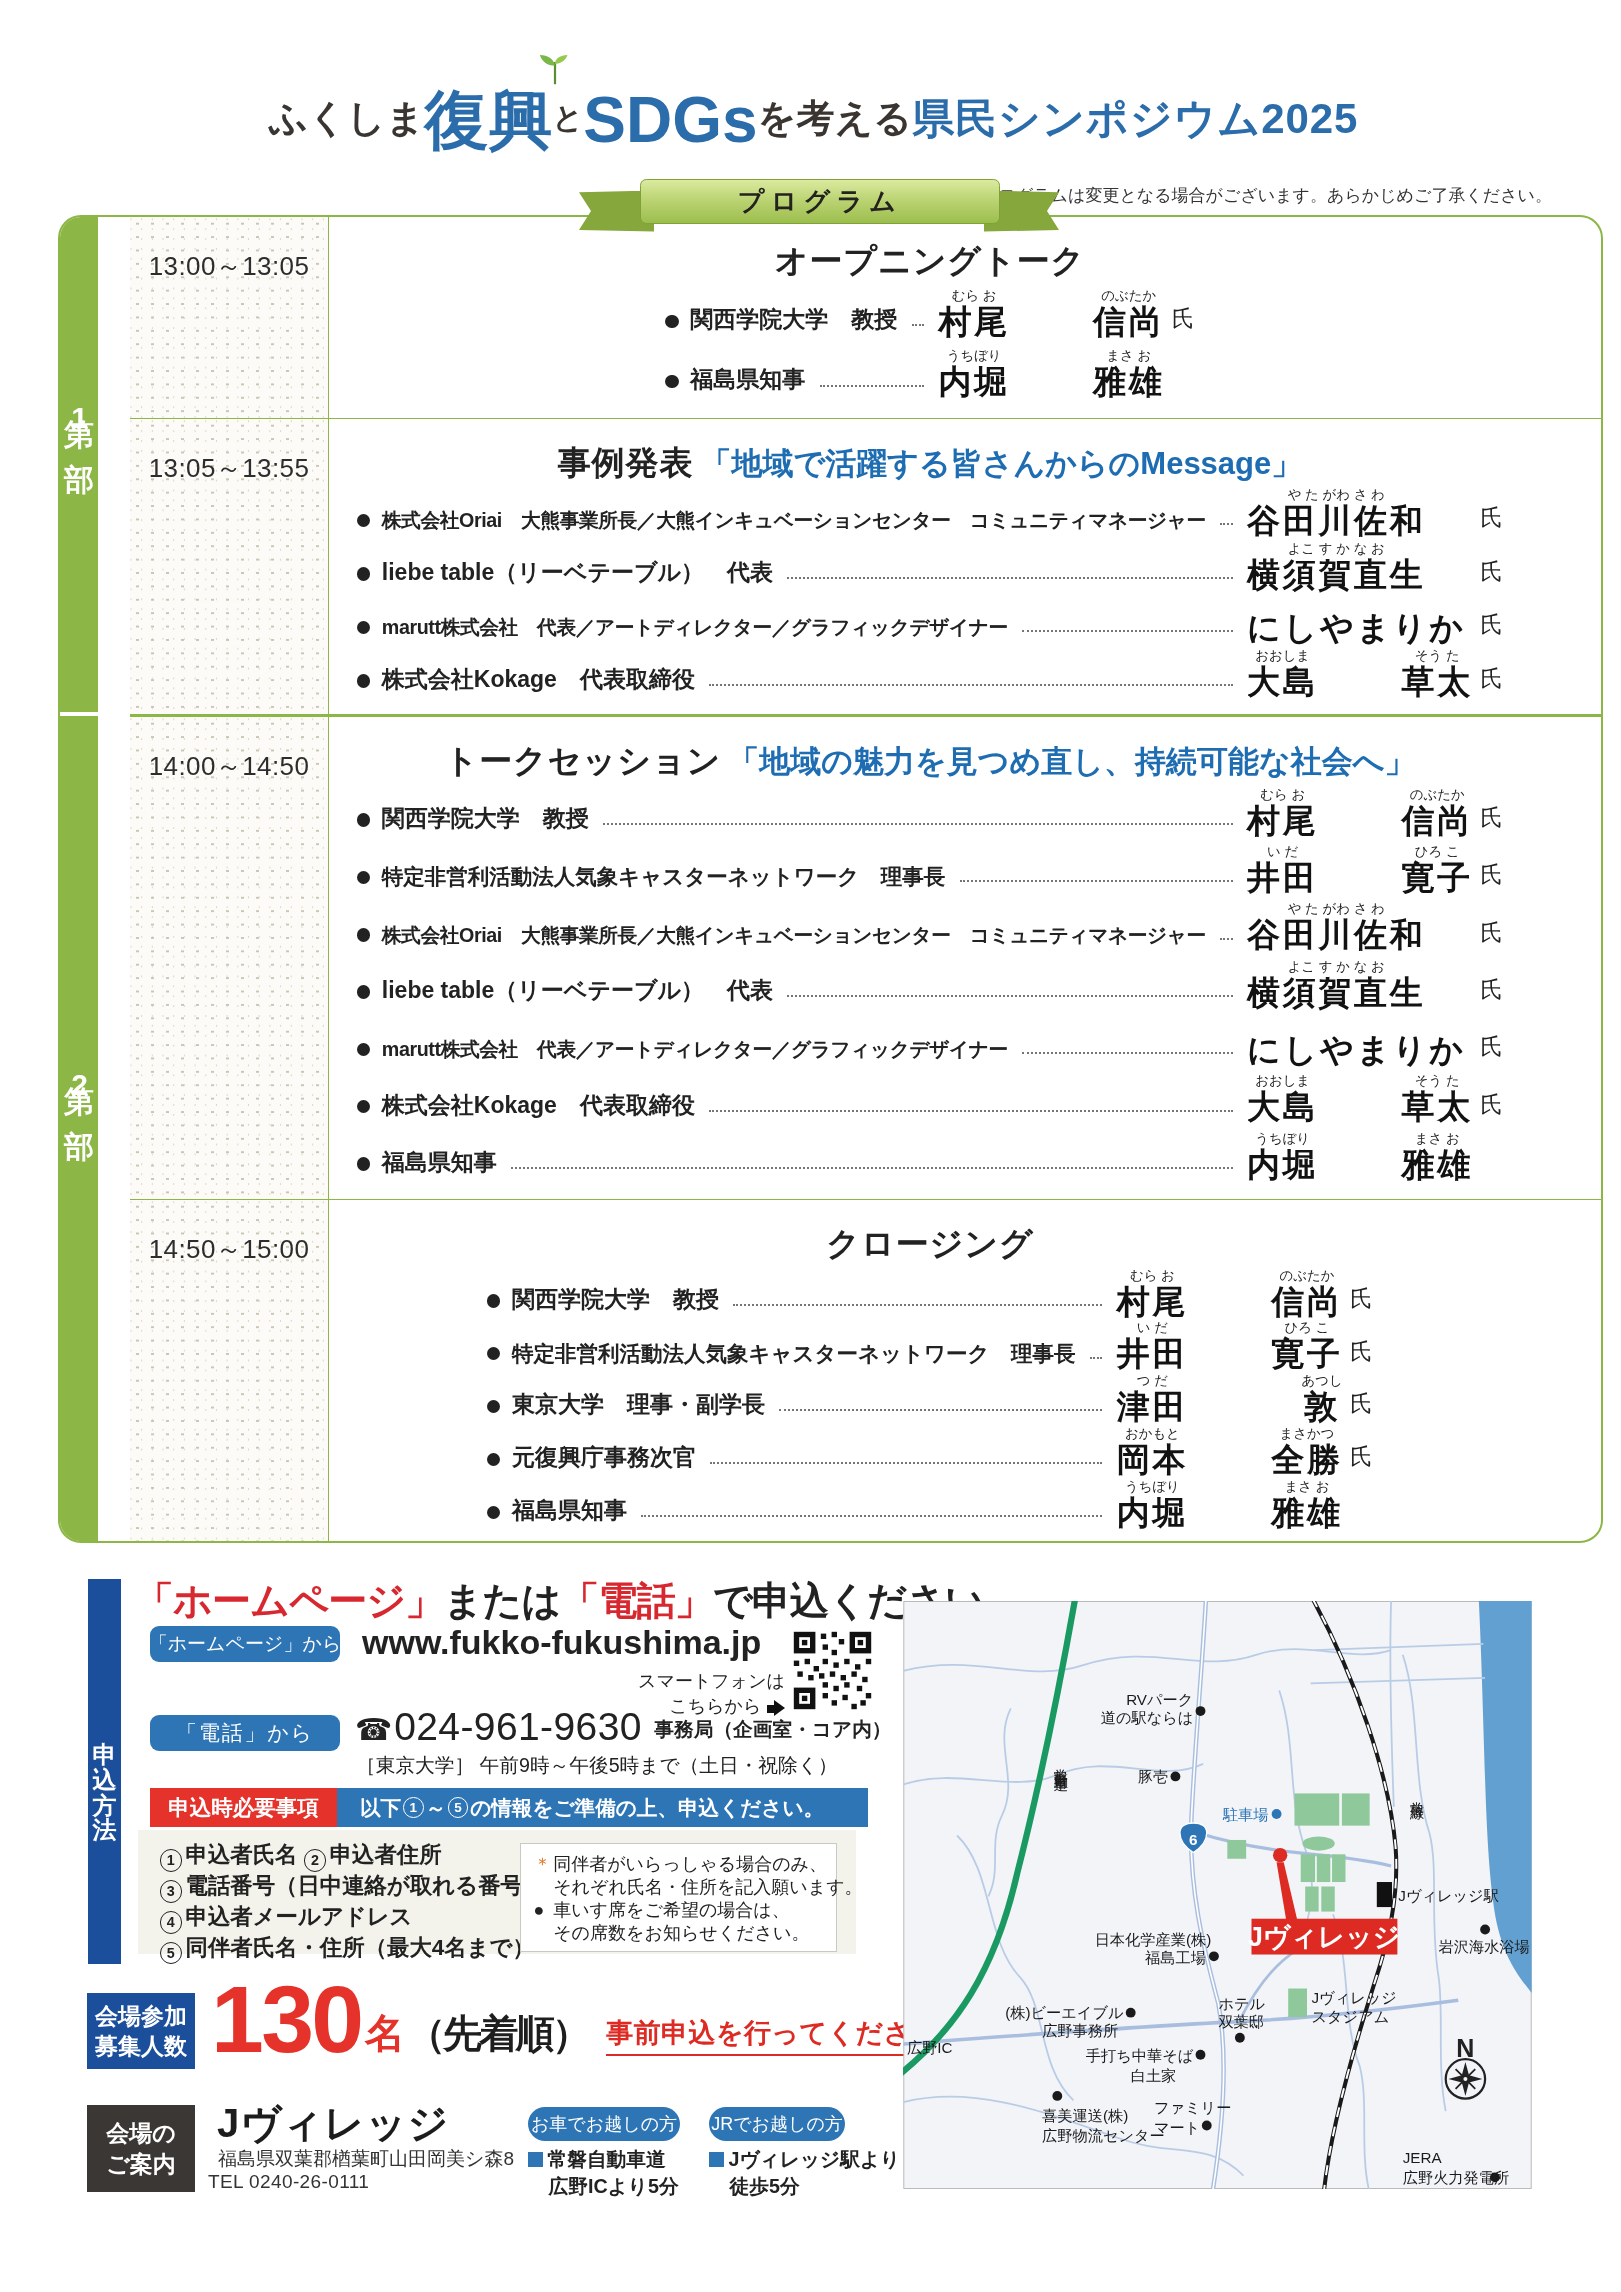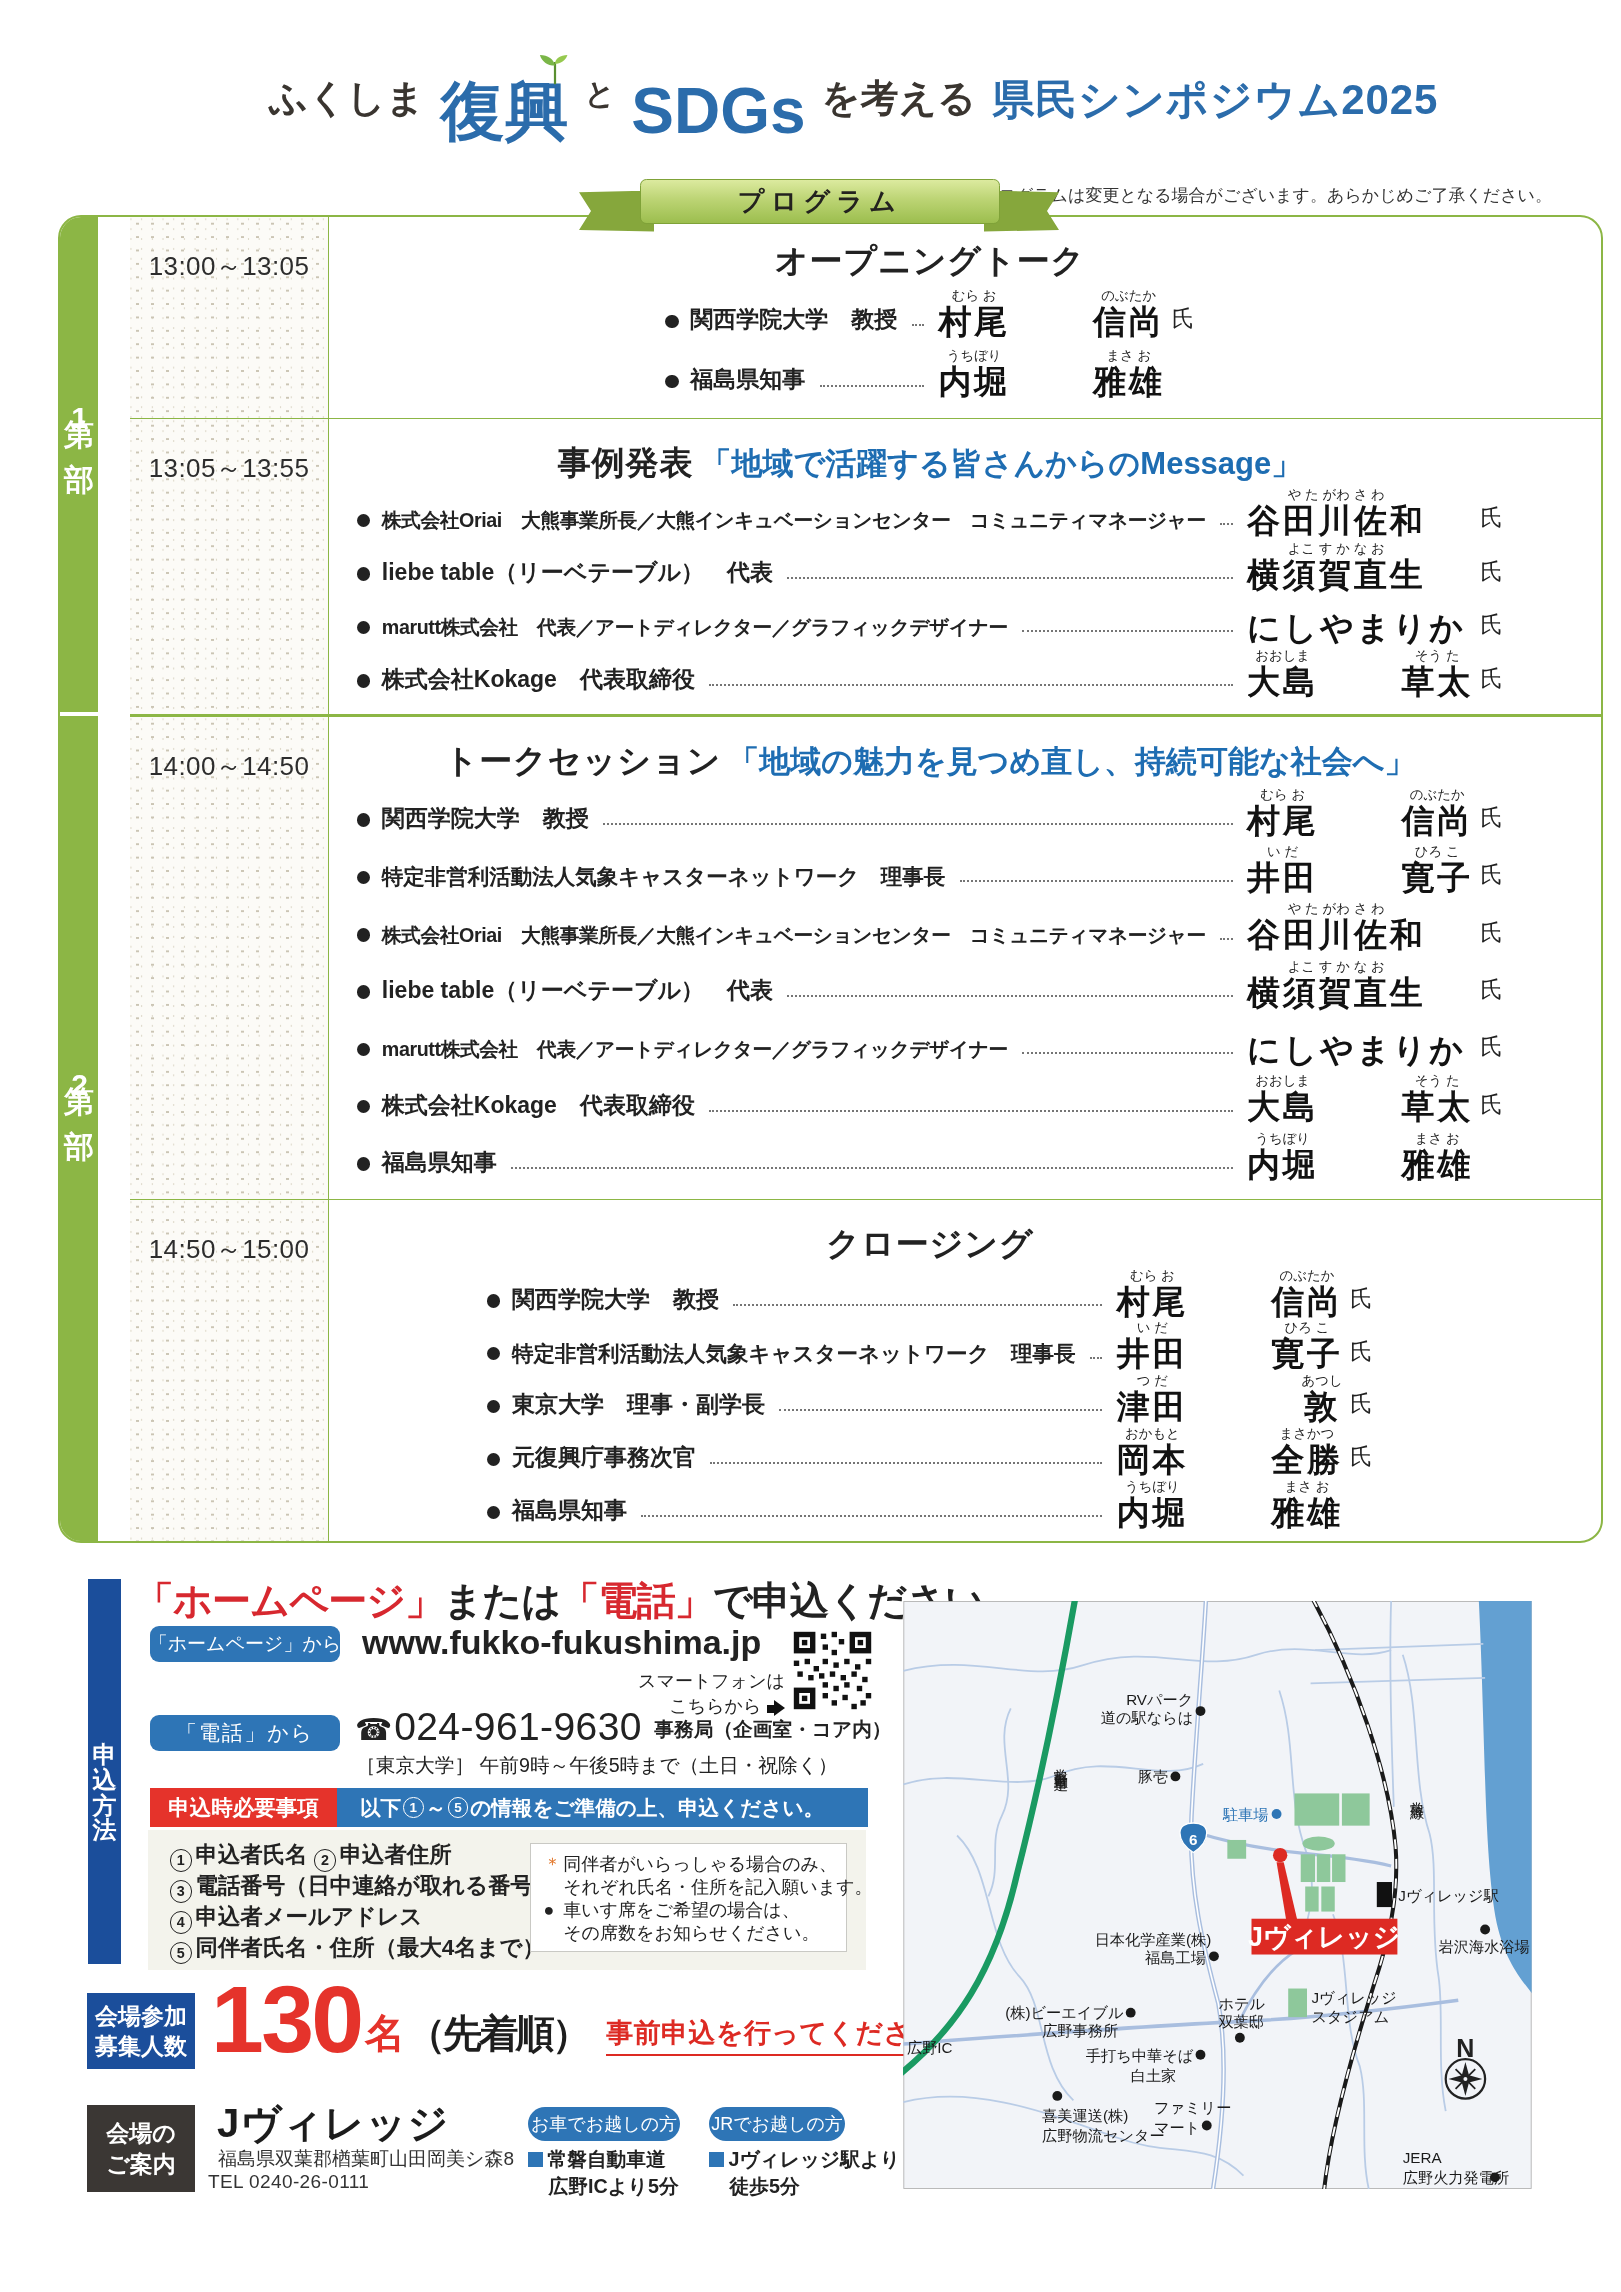--- a/index.html
+++ b/index.html
@@ -2,21 +2,21 @@
 <html style="font-size:14.3px"><head>
 <meta charset="utf-8">
 <style>
   html,body{margin:0;padding:0;}
   body{
     width:1621px;height:2293px;position:relative;background:#ffffff;
     font-family:"Liberation Sans","DejaVu Sans",sans-serif;color:#222;
     overflow:hidden;
   }
   
-  .page-title{position:absolute;left:269px;top:79px;height:82px;display:flex;align-items:flex-start;white-space:nowrap;gap:16px;}
+  .page-title{position:absolute;left:269px;top:79px;height:82px;display:flex;align-items:center;white-space:nowrap;}
   .tp{font-weight:bold;line-height:1;}
   .tp-md{font-size:38px;padding-bottom:3.6px;}
   .tp-lg{font-size:64px;}
   .tp-sm{font-size:30px;padding-bottom:3.6px;}
   .tp-md2{font-size:42px;padding-bottom:1.8px;letter-spacing:0.9px;}
   .sprout{position:absolute;left:536px;top:54px;}
   .banner{position:absolute;left:579px;top:179px;width:480px;height:59px;z-index:6;}
   .banner-wing{position:absolute;top:11.6px;width:75px;height:41px;background:#86a73c;}
   .banner-wing.left{left:0;clip-path:polygon(0 4%,100% 0,100% 100%,0 96%,16% 50%);}
   .banner-wing.right{right:0;clip-path:polygon(0 0,100% 4%,84% 50%,100% 96%,0 100%);}
@@ -78,21 +78,21 @@
   .arrow-head{display:inline-block;width:0;height:0;border-left:11.6px solid #111;border-top:8px solid transparent;border-bottom:8px solid transparent;vertical-align:-2.7px;}
   .tel-line{position:absolute;left:355px;top:1705px;display:flex;align-items:flex-end;white-space:nowrap;}
   .tel-icon{font-size:30px;margin:0 1.8px 1.8px 0;color:#222;}
   .tel-number{font-size:39px;color:#222;letter-spacing:0.4px;}
   .tel-office{font-size:19.7px;font-weight:bold;color:#222;margin:0 0 6.3px 12.5px;}
   .tel-hours{position:absolute;left:356px;top:1752px;font-size:19.7px;color:#222;}
   .req-header{position:absolute;left:150px;top:1788px;width:718px;height:39px;display:flex;}
   .req-title{width:187px;flex:none;background:#e5332b;color:#fff;font-size:21.5px;font-weight:bold;
     display:flex;align-items:center;justify-content:center;}
   .req-lead{flex:1;background:#2e75b6;color:#fff;font-size:20.6px;font-weight:bold;display:flex;align-items:center;padding-left:23px;}
-  .req-body{position:absolute;left:148px;top:1830px;width:718px;height:140px;background:#f3f3ec;box-sizing:border-box;}
+  .req-body{position:absolute;left:138px;top:1830px;width:718px;height:124px;background:#f3f3ec;box-sizing:border-box;}
   .req-list{position:absolute;left:21.5px;top:10.7px;font-size:22.4px;font-weight:bold;color:#222;line-height:28px;white-space:nowrap;}
   .circ{display:inline-flex;align-items:center;justify-content:center;width:22.4px;height:22.4px;border:1.8px solid currentColor;
     border-radius:50%;font-size:14.3px;font-weight:bold;margin:0 3.6px 0 0;vertical-align:-3.6px;box-sizing:border-box;line-height:1;}
   .req-lead .circ{width:20.6px;height:20.6px;font-size:13.4px;margin:0 1.8px;}
   .ast{color:#e2762a;font-weight:bold;}
   .req-note{position:absolute;left:382px;top:13.4px;width:317px;height:109px;background:#fff;border:1.8px solid #c9c9c4;
     box-sizing:border-box;padding:9px 0 0 12.5px;font-size:18px;color:#222;line-height:23px;white-space:nowrap;}
   .req-note .mark{display:inline-block;width:19.7px;}
   
   .cap-box{position:absolute;left:87px;top:1993px;width:108px;height:76px;background:#1b4e9b;color:#fff;

